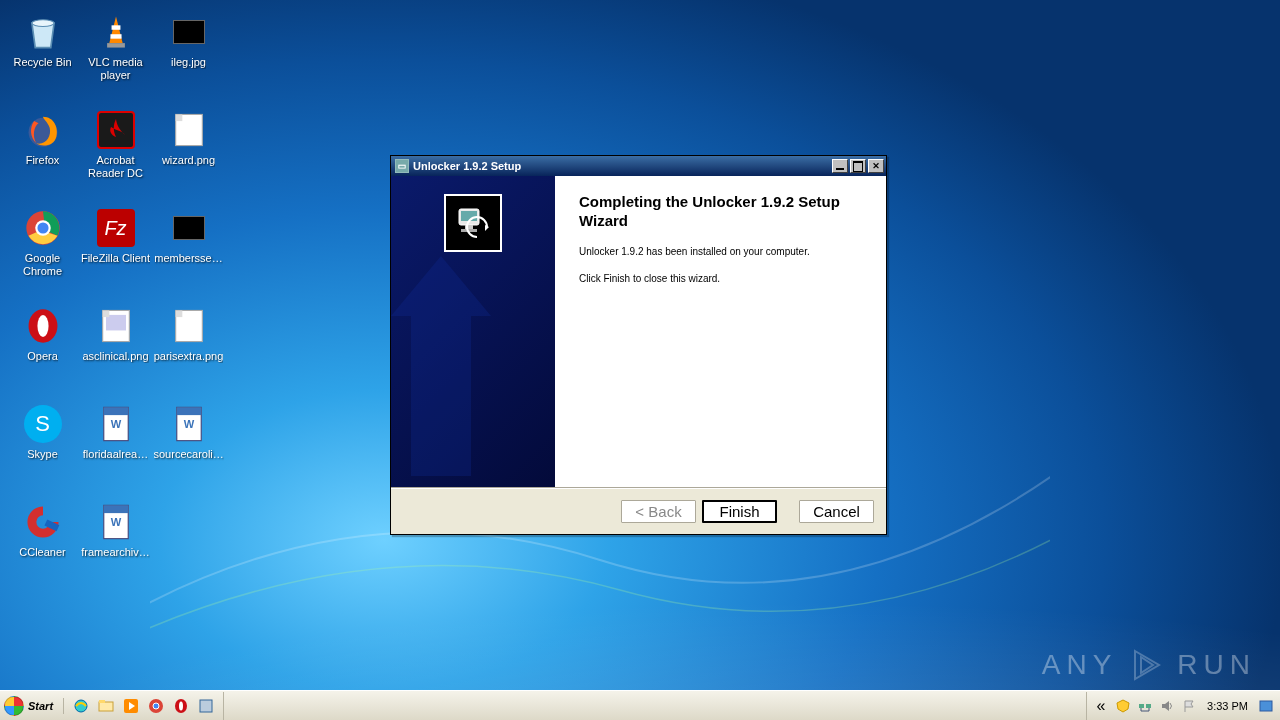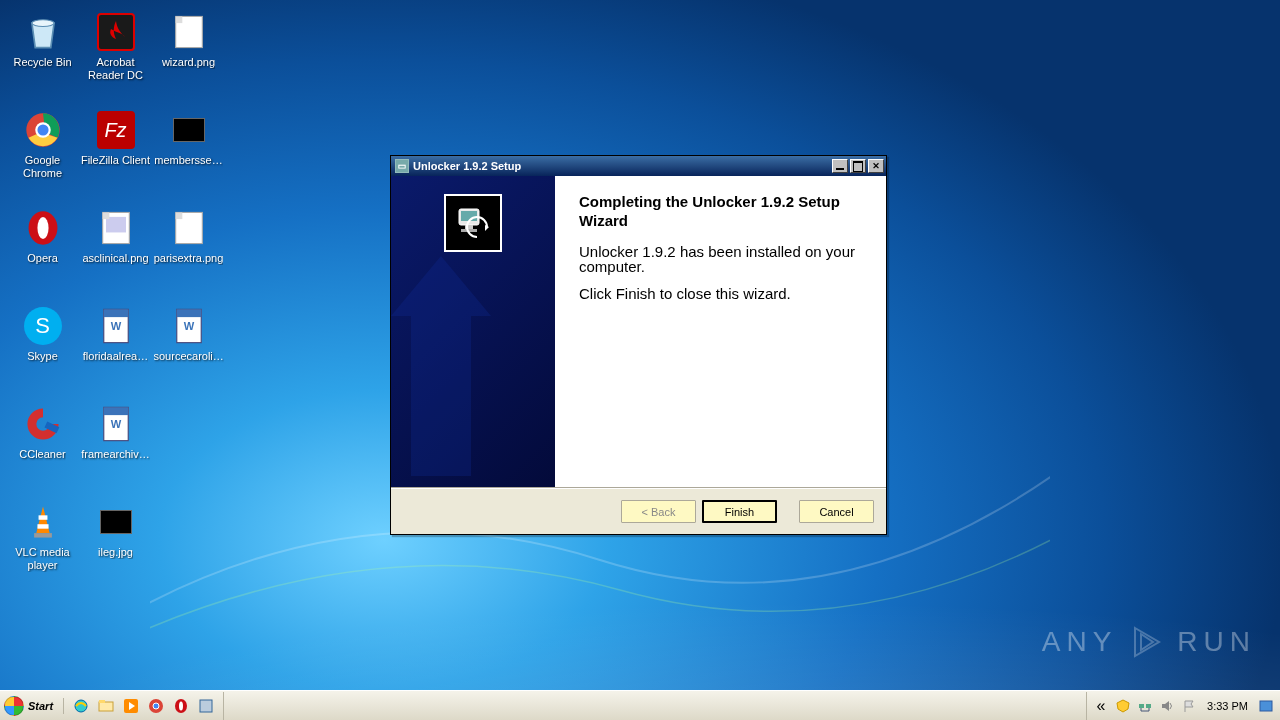--- a/index.html
+++ b/index.html
@@ -49,40 +49,40 @@
 .tb-btn.close::after { content:"✕"; font-size:9px; line-height:1; }
 
 .win-body { flex:1; display:flex; background:#fff; border-bottom:1px solid #aca899; }
 .side-panel { width:164px; background:#00008b; background:#000080; background:linear-gradient(135deg,#0a1a6b,#030a3a); position:relative; overflow:hidden; display:flex; justify-content:center; }
 .side-panel .arrow-bg { position:absolute; inset:0; opacity:0.25; }
 .side-panel .install-icon { width:58px; height:58px; border:2px solid #fff; margin-top:18px; background:#000; display:flex; align-items:center; justify-content:center; }
 .side-panel .install-icon svg { width:44px; height:44px; }
 
 .content { flex:1; padding:16px 24px; }
 .content h1 { font-size:15px; font-weight:bold; font-family:Arial,sans-serif; line-height:19px; margin-bottom:14px; }
-.content p { font-size:15px; line-height:15px; margin-bottom:12px; }
+.content p { font-size:10px; line-height:15px; margin-bottom:12px; }
 
 .button-row { height:46px; background:#ece9d8; border-top:1px solid #fff; display:flex; align-items:center; justify-content:flex-end; padding:0 12px; gap:6px; }
-.btn { width:75px; height:23px; font-size:11px; background:#fef9c3; border:1px solid #aca899; border-radius:1px; cursor:default; }
+.btn { width:75px; height:23px; font-size:15px; background:#ffffff; border:1px solid #aca899; border-radius:1px; cursor:default; }
 .btn:disabled { color:#888; }
 .btn.default { border:2px solid #000; font-weight:normal; }
 .btn-gap { width:10px; }
 
 
 .taskbar { position:absolute; left:0; right:0; bottom:0; height:30px; background:linear-gradient(to bottom,#f5f3ea,#ddd9c8); border-top:1px solid #fff; display:flex; align-items:center; }
 .start-btn { height:16px; display:flex; align-items:center; padding:0 10px 0 4px; font-size:11px; font-weight:bold; font-style:italic; border-right:1px solid #b8b4a3; cursor:default; }
 .start-orb { width:20px; height:20px; border-radius:50%; margin-right:4px; background:conic-gradient(#e33 0 25%, #3b3 0 50%, #39f 0 75%, #fc3 0); border:1px solid #0003; }
 .ql { display:flex; align-items:center; gap:7px; padding:0 8px; border-right:1px solid #b8b4a3; height:28px; }
 .ql-item { width:18px; height:18px; display:flex; align-items:center; justify-content:center; cursor:default; }
 .tray { margin-left:auto; display:flex; align-items:center; gap:6px; padding:0 6px; border-left:1px solid #b8b4a3; height:28px; }
 .tray-ico { width:16px; height:16px; display:flex; align-items:center; justify-content:center; }
 .clock { font-size:11px; padding:0 4px; }
 
 
-.watermark { position:absolute; right:24px; bottom:58px; color:rgba(255,255,255,0.35); font-size:28px; letter-spacing:6px; font-family:Arial,sans-serif; display:flex; align-items:center; gap:10px; pointer-events:none; }
+.watermark { position:absolute; right:24px; bottom:35px; color:rgba(255,255,255,0.35); font-size:28px; letter-spacing:6px; font-family:Arial,sans-serif; display:flex; align-items:center; gap:10px; pointer-events:none; }
 .watermark svg { width:40px; height:40px; opacity:0.5; }
 </style>
 </head>
 <body>
 
 <div class="desktop">
 
   <svg class="swoosh" viewBox="0 0 900 300">
     <path d="M-50 250 Q 200 100 450 180 T 950 60" stroke="rgba(255,255,255,0.4)" stroke-width="2" fill="none"></path>
     <path d="M-50 270 Q 220 140 470 210 T 970 120" stroke="rgba(180,255,150,0.5)" stroke-width="1.5" fill="none"></path>
@@ -91,20 +91,30 @@
   <div class="icons">
 
     <div class="icon-cell">
       <div class="icon-glyph">
         <svg viewBox="0 0 36 36">
             <path d="M8 10 L28 10 L25 32 L11 32 Z" fill="#cde8f7" stroke="#5a8db3" stroke-width="1.5"></path>
             <ellipse cx="18" cy="10" rx="10" ry="3" fill="#e8f5fc" stroke="#5a8db3"></ellipse>
           </svg>
       </div>
       <div class="icon-label">Recycle Bin</div>
+    </div>
+    <div class="icon-cell">
+      <div class="icon-glyph">
+        <svg viewBox="0 0 36 36">
+            <circle cx="18" cy="20" r="13" fill="#3b5998"></circle>
+            <path d="M18 6 C 28 6 32 16 30 24 C 28 32 18 34 12 30 C 20 32 26 24 24 16 C 22 10 18 8 18 6 Z" fill="#ff9500"></path>
+            <path d="M10 10 C 6 16 6 24 12 30 C 8 24 10 14 14 12 Z" fill="#ff5722"></path>
+          </svg>
+      </div>
+      <div class="icon-label">Firefox</div>
     </div>
     <div class="icon-cell">
       <div class="icon-glyph">
         <svg viewBox="0 0 36 36">
             <circle cx="18" cy="18" r="15" fill="#db4437"></circle>
             <path d="M18 3 A15 15 0 0 1 31 25 L20 20 Z" fill="#0f9d58"></path>
             <path d="M31 25 A15 15 0 0 1 5 25 L16 20 Z" fill="#ffcd40"></path>
             <circle cx="18" cy="18" r="7" fill="#fff"></circle>
             <circle cx="18" cy="18" r="5" fill="#4285f4"></circle>
           </svg>

